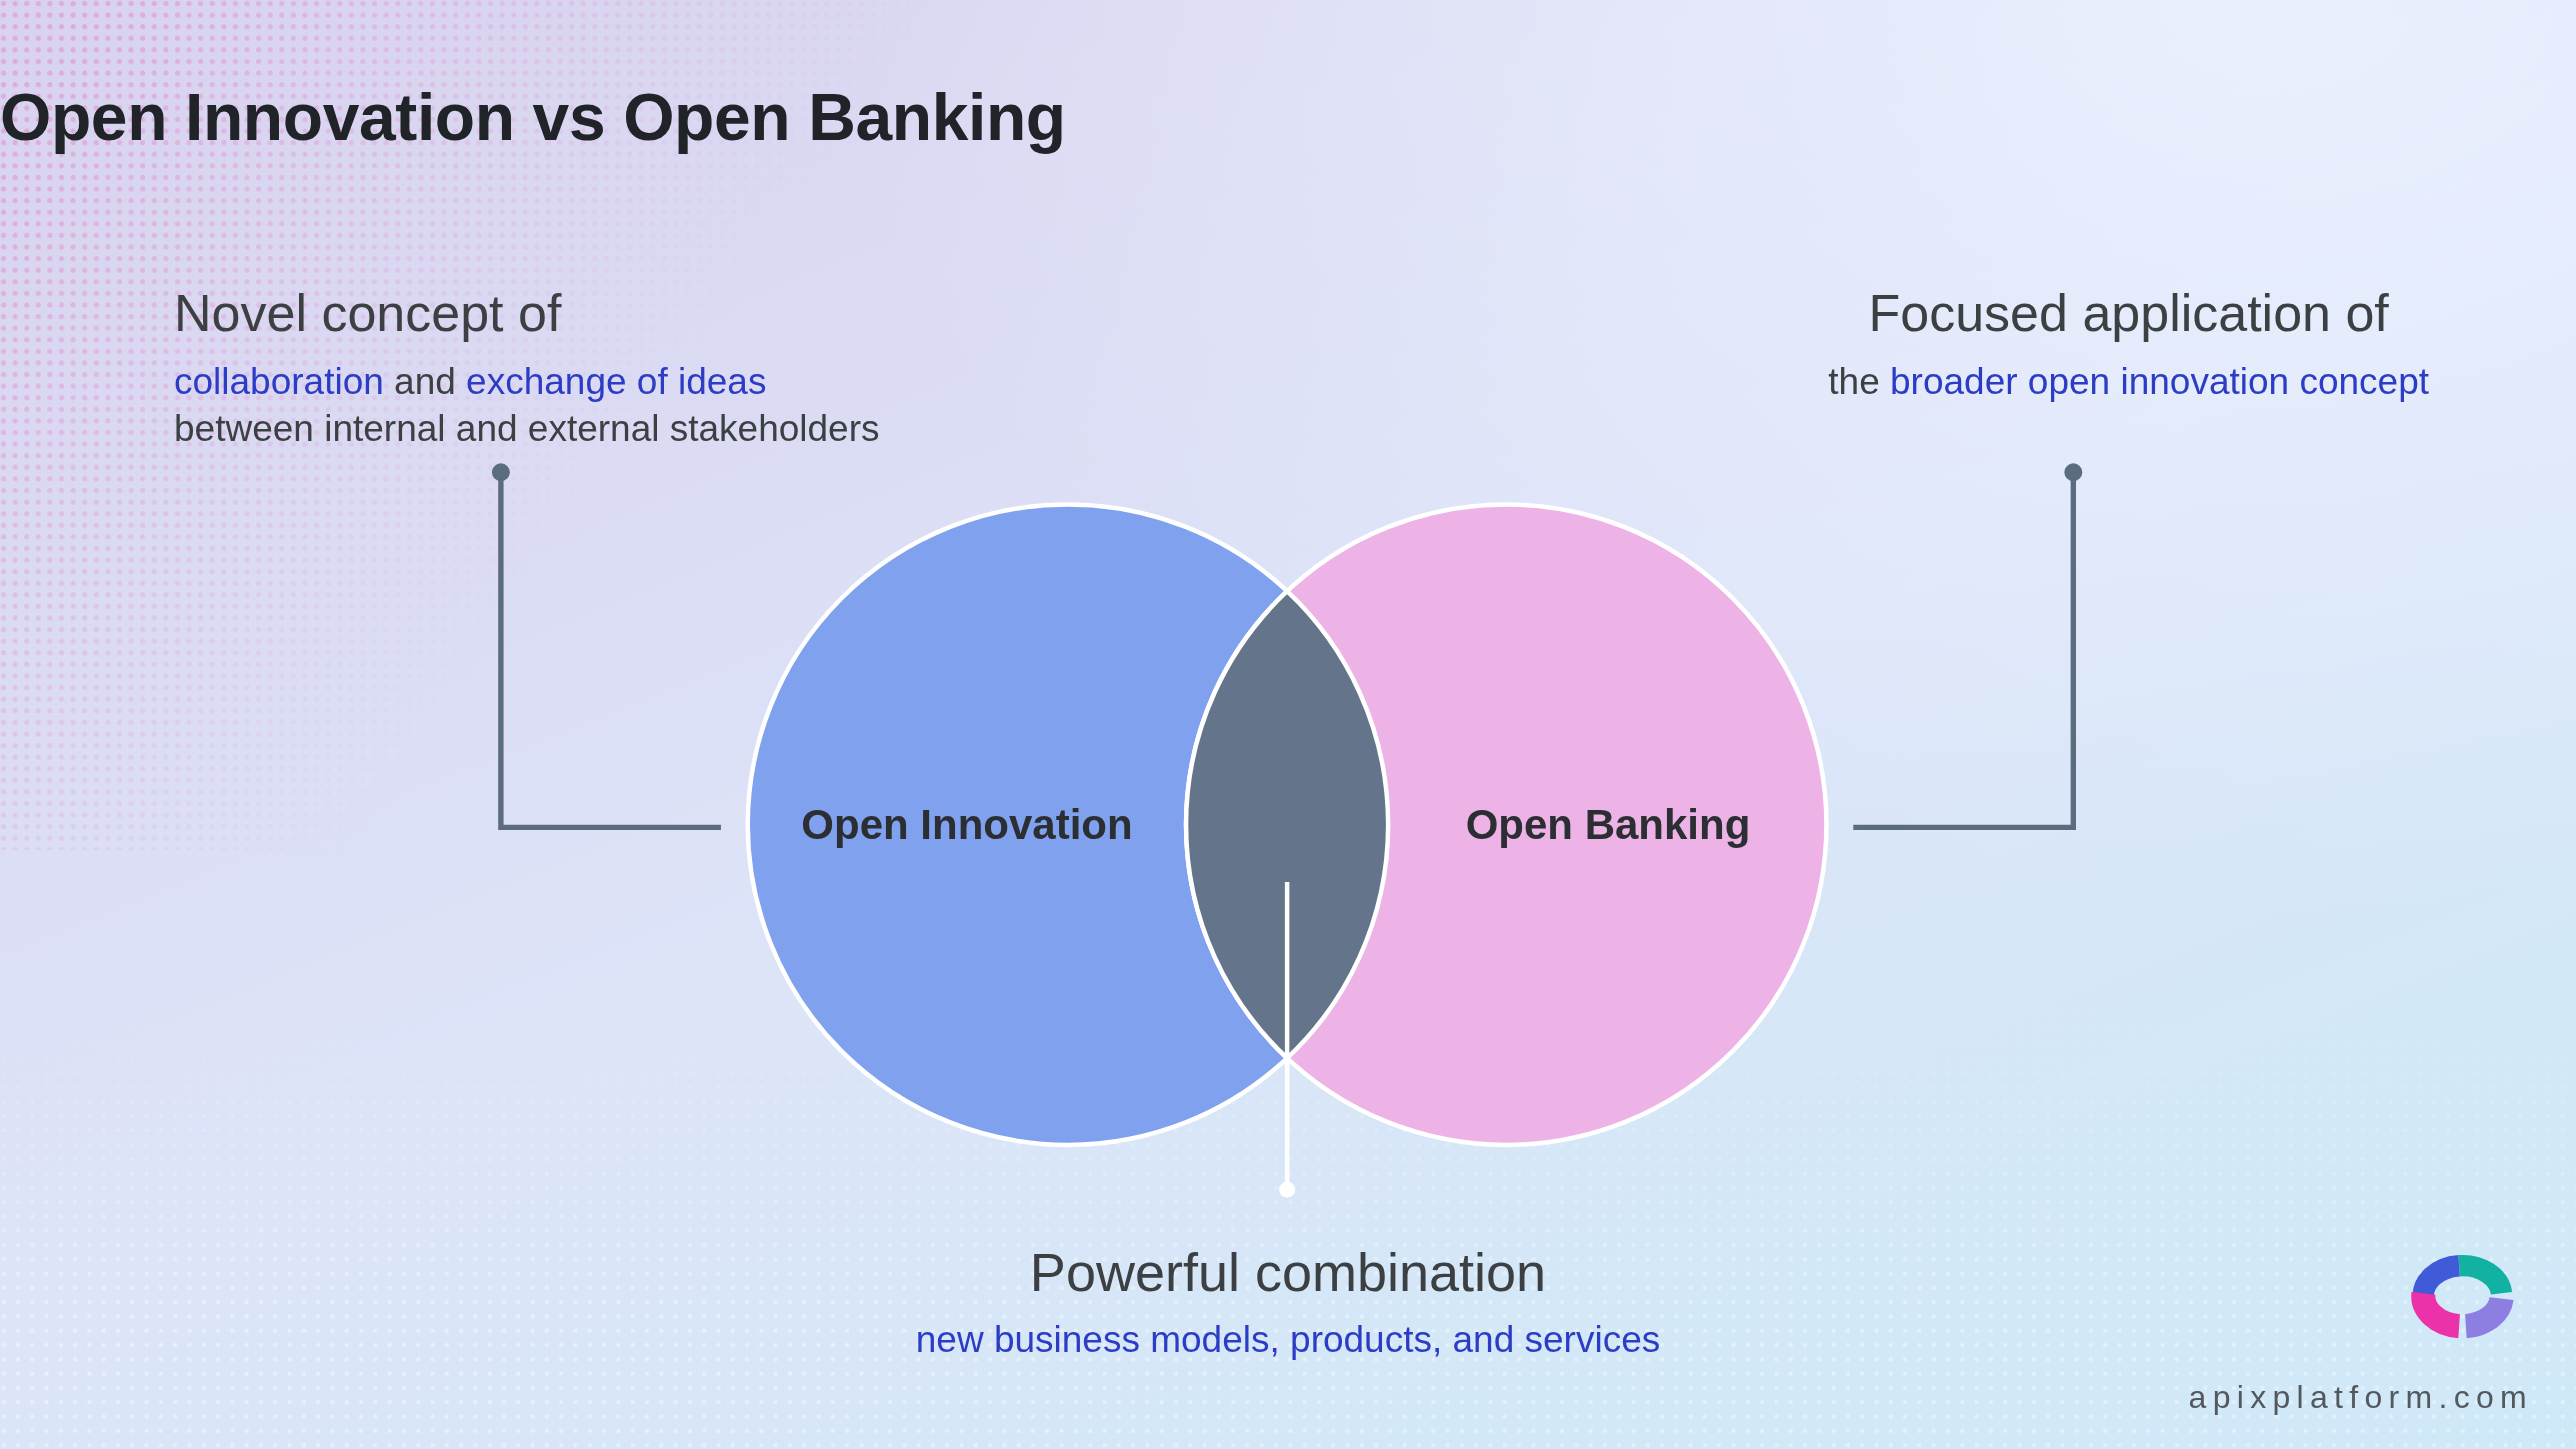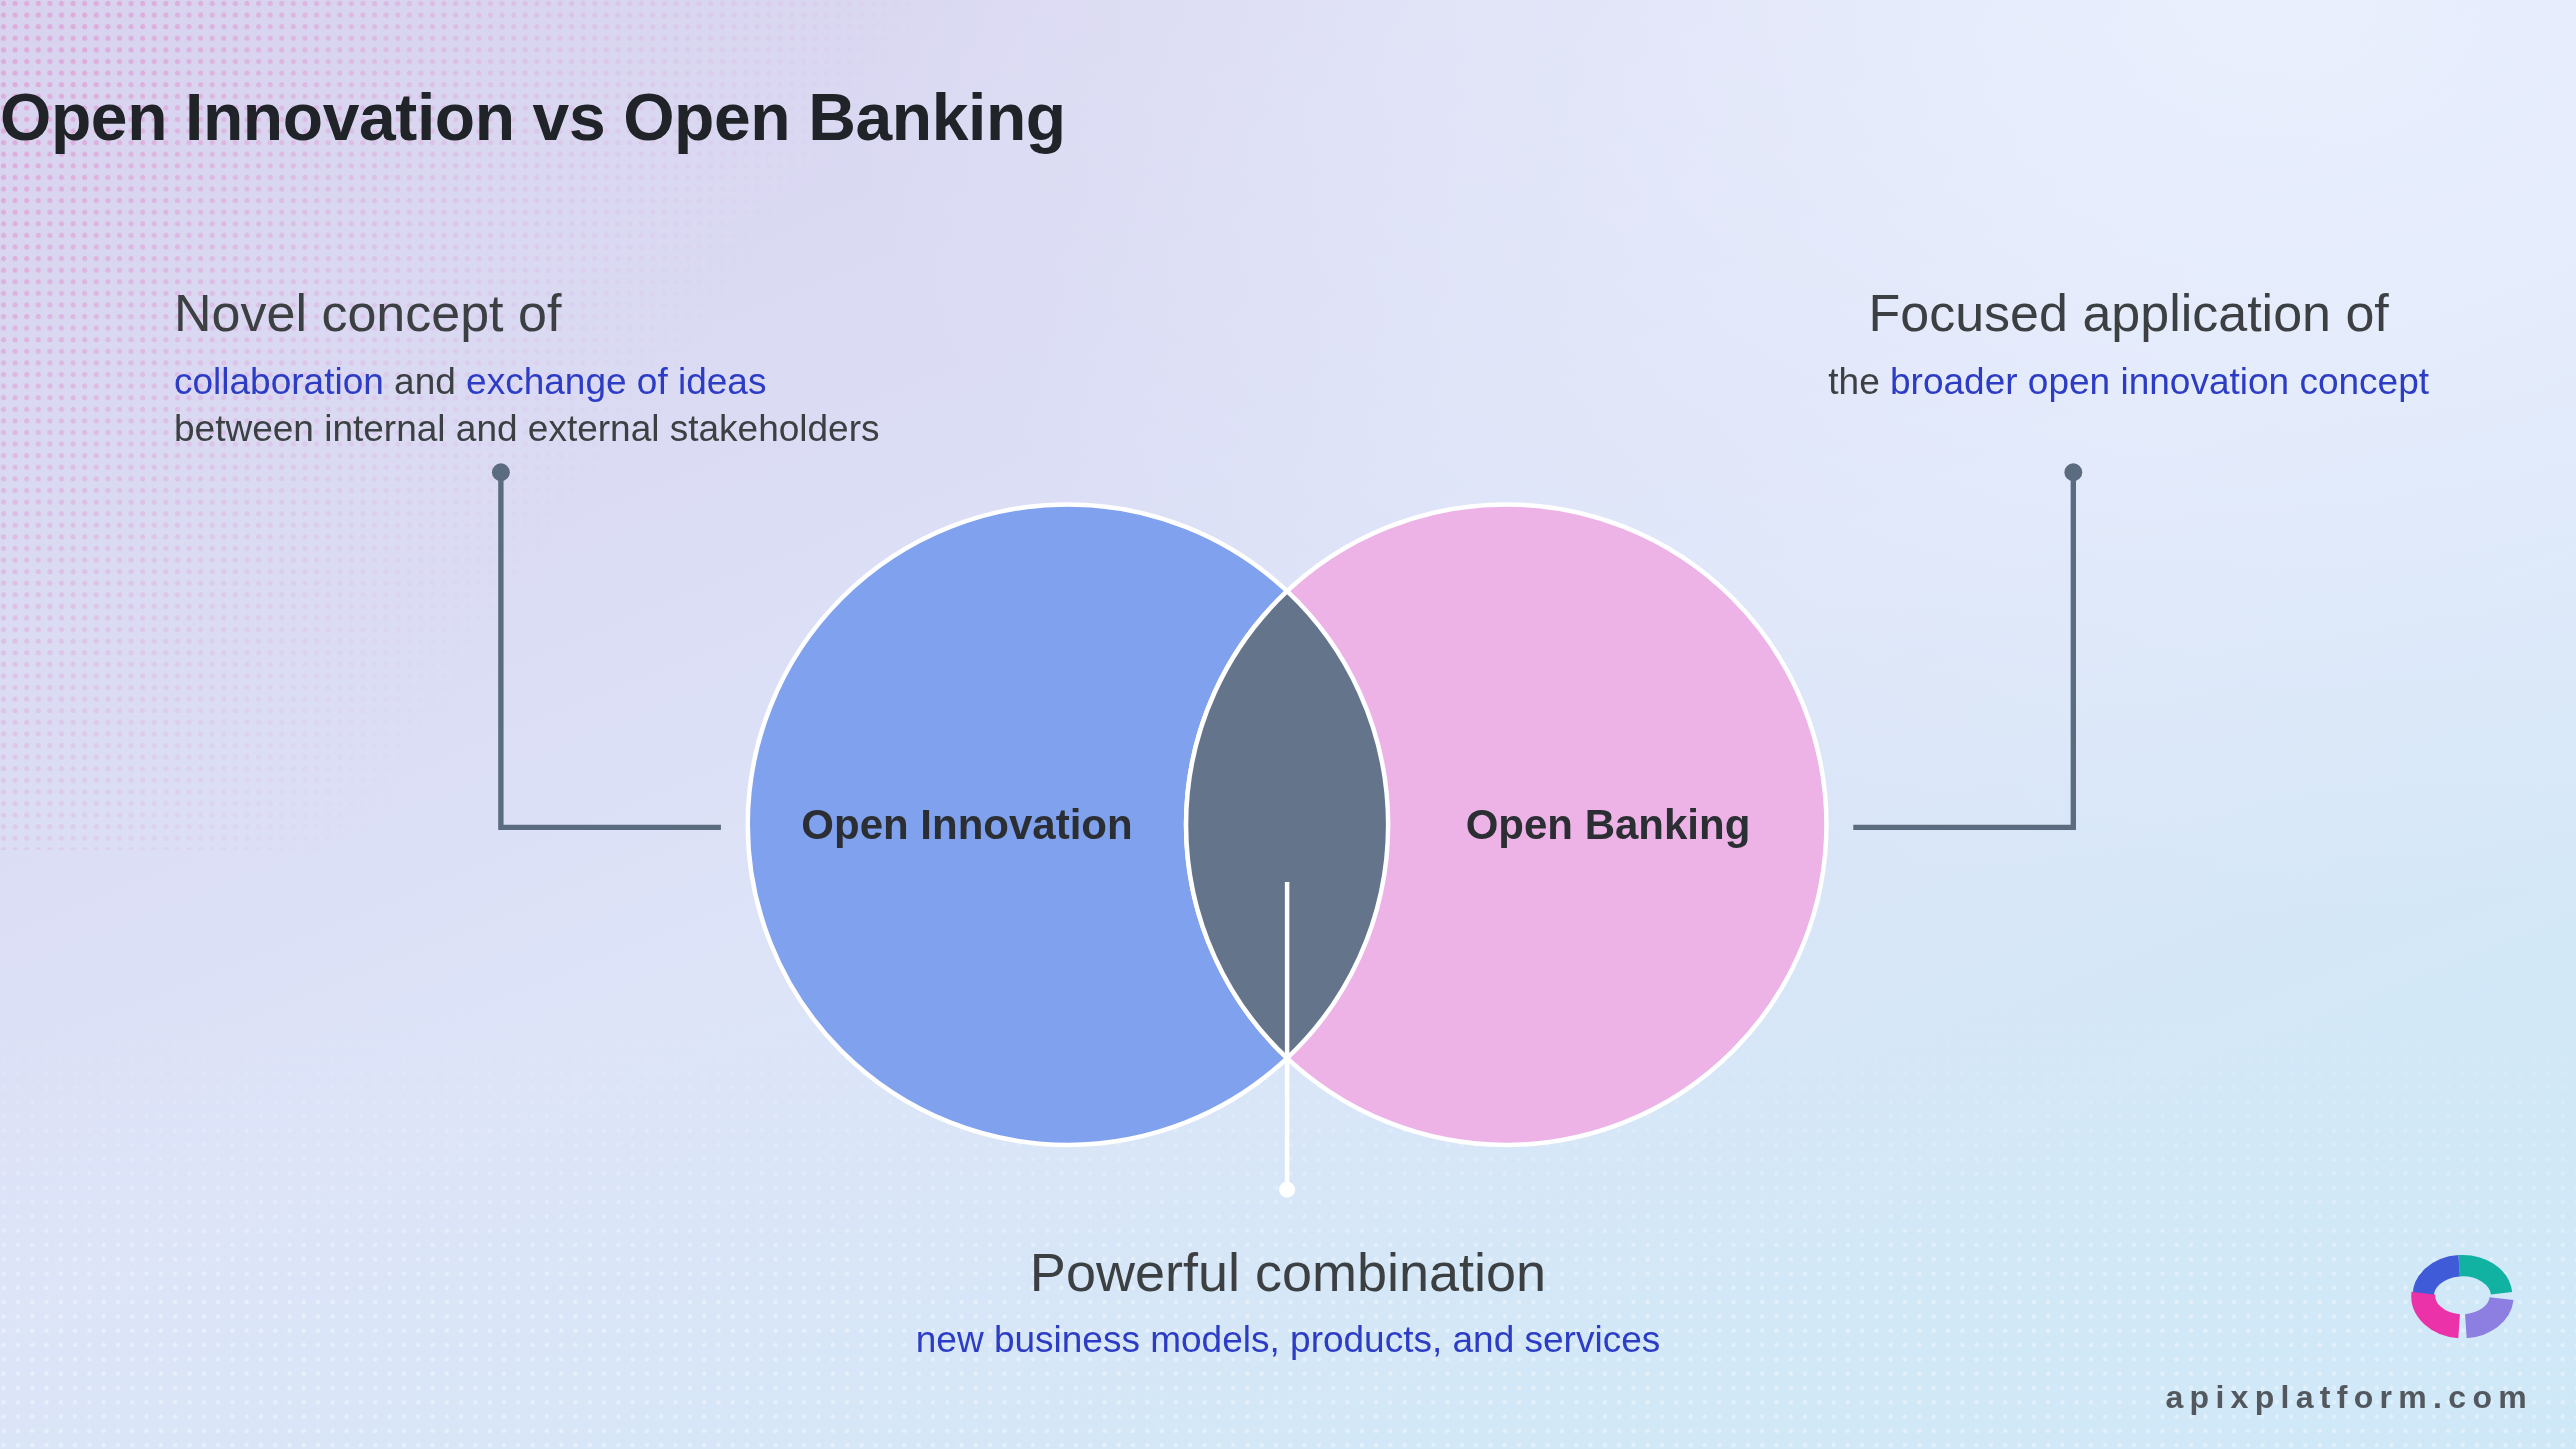--- a/index.html
+++ b/index.html
@@ -44,21 +44,21 @@
   .venn-svg{position:absolute;left:0;top:0;}
   .venn-label{
     position:absolute;width:394px;text-align:center;
     font-size:42px;font-weight:700;color:#2b2f33;
   }
   .venn-label.left{left:770px;top:801px;text-align:center;}
   .venn-label.right{left:1411px;top:801px;}
   .logo{position:absolute;left:2409px;top:1252px;}
   .site-url{
     position:absolute;right:43px;top:1379px;
-    font-size:32px;letter-spacing:6.3px;color:#53585e;font-weight:bold;
+    font-size:32px;letter-spacing:6.3px;color:#53585e;
   }
 </style>
 </head>
 <body>
 
 <div class="stage">
 
   <div class="dots-tl"></div>
   <div class="dots-bottom"></div>
 

